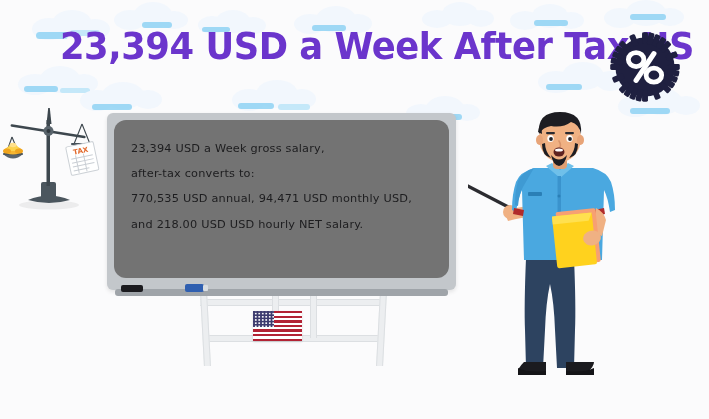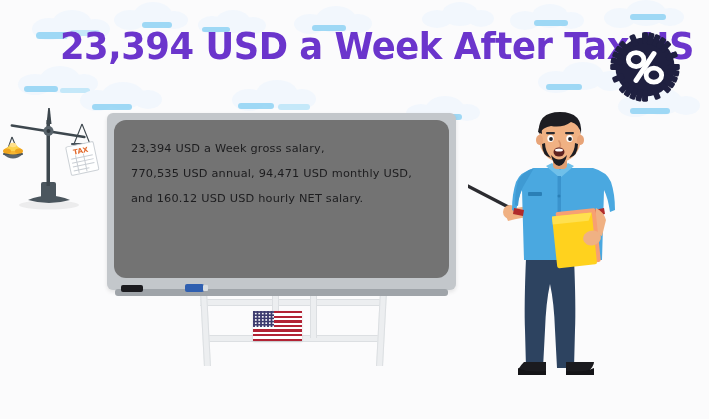--- a/index.html
+++ b/index.html
@@ -314,22 +314,23 @@
   <div class="flag">
     <div class="stripes"></div>
     <div class="canton"></div>
     <div class="stars"></div>
   </div>
 
   <div class="board">
     <div class="board-inner">
       <div class="board-text">
         <div>23,394 USD a Week gross salary,</div>
+        <div>after-tax converts to:</div>
         <div>770,535 USD annual, 94,471 USD monthly USD,</div>
-        <div>and 160.12 USD USD hourly NET salary.</div>
+        <div>and 218.00 USD USD hourly NET salary.</div>
       </div>
     </div>
     <div class="board-tray"></div>
     <div class="eraser"></div>
     <div class="marker"></div>
   </div>
 
   <div class="person">
     <svg width="190" height="265" viewBox="0 0 190 265" aria-hidden="true">
 

